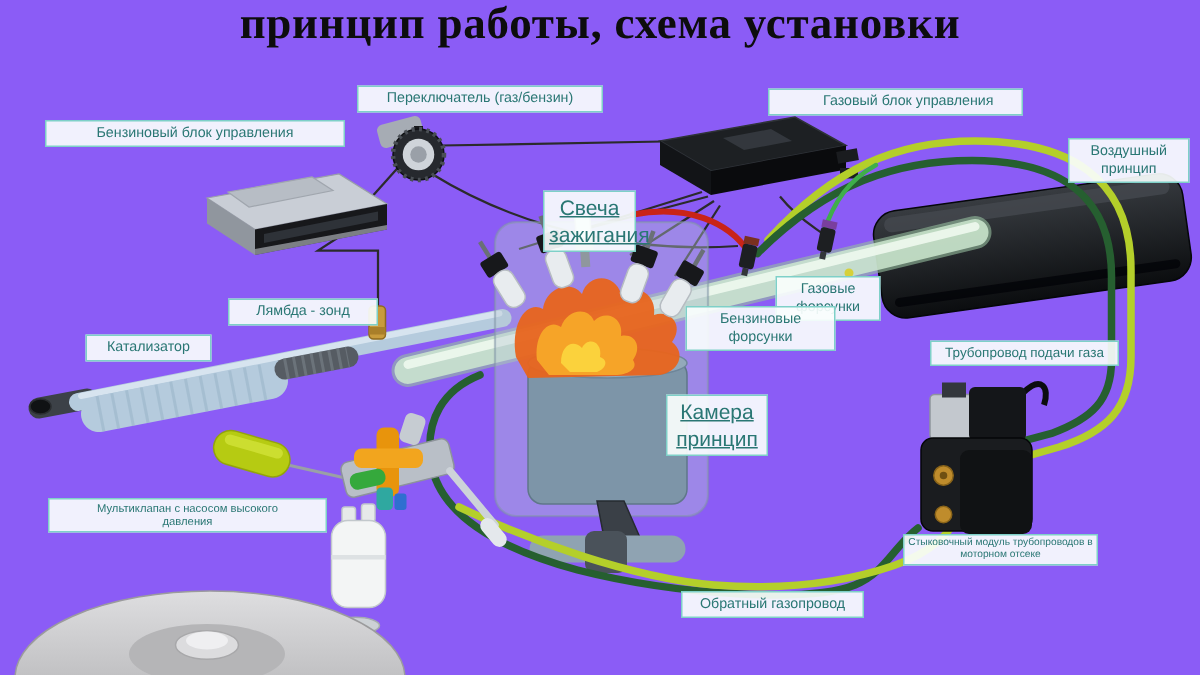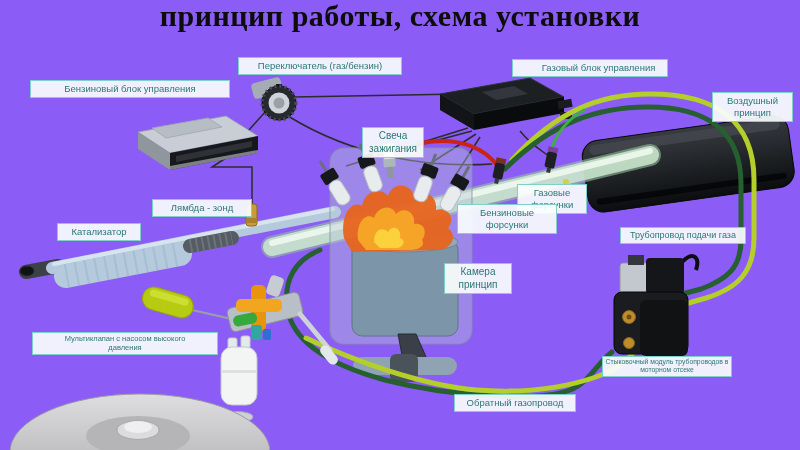--- a/index.html
+++ b/index.html
@@ -5,21 +5,21 @@
   html,body{margin:0;padding:0;background:#fff;}
   .stage{position:relative;width:800px;height:450px;background:#8b5cf6;overflow:hidden;
          font-family:"Liberation Sans",sans-serif;}
   .title{position:absolute;left:0;top:0;width:800px;text-align:center;
          font-family:"Liberation Serif",serif;font-weight:bold;font-size:30px;
          line-height:32px;color:#0d0d0d;letter-spacing:.5px;}
   .art{position:absolute;left:0;top:0;}
   .lbl{position:absolute;box-sizing:border-box;border:1px solid #7ed0c8;
        background:rgba(250,254,253,.92);color:#2a7774;text-align:center;
        font-size:9.5px;line-height:1.25;padding:2px 3px;white-space:normal;}
-  .lbl.s8{font-size:10px;}
+  .lbl.s8{font-size:14px;text-decoration:underline;}
   .lbl.s7{font-size:7.5px;padding:1px 16px;}
   .lbl.s6{font-size:6.8px;padding:1px 2px;}
 </style>
 </head>
 <body>
 
 <div class="stage">
 
 <svg class="art" width="800" height="450" viewBox="0 0 800 450">
   <defs>
@@ -202,21 +202,21 @@
     <ellipse cx="138" cy="436" rx="52" ry="20" fill="#b5b5b7"></ellipse>
     <ellipse cx="138" cy="430" rx="21" ry="9.5" fill="#dcdcde" stroke="#a8a8aa"></ellipse>
     <ellipse cx="138" cy="427" rx="14" ry="6" fill="#efeff1"></ellipse>
   </g>
 </svg>
 
 <div class="title">принцип работы, схема установки</div>
 
 <div class="lbl" style="left:30px;top:80px;width:200px;">Бензиновый блок управления</div>
 <div class="lbl" style="left:238px;top:57px;width:164px;">Переключатель (газ/бензин)</div>
-<div class="lbl" style="left:512px;top:59px;width:156px;padding-left:20px;">Газовый блок управления</div>
+<div class="lbl" style="left:512px;top:59px;width:170px;padding-left:20px;">Газовый блок управления</div>
 <div class="lbl" style="left:712px;top:92px;width:81px;">Воздушный принцип</div>
 <div class="lbl s8" style="left:362px;top:127px;width:62px;">Свеча зажигания</div>
 <div class="lbl" style="left:152px;top:199px;width:100px;">Лямбда - зонд</div>
 <div class="lbl" style="left:57px;top:223px;width:84px;">Катализатор</div>
 <div class="lbl" style="left:517px;top:184px;width:70px;">Газовые форсунки</div>
 <div class="lbl" style="left:457px;top:204px;width:100px;">Бензиновые форсунки</div>
 <div class="lbl s8" style="left:444px;top:263px;width:68px;">Камера принцип</div>
 <div class="lbl" style="left:620px;top:227px;width:126px;font-size:9px;">Трубопровод подачи газа</div>
 <div class="lbl s7" style="left:32px;top:332px;width:186px;">Мультиклапан с насосом высокого давления</div>
 <div class="lbl s6" style="left:602px;top:356px;width:130px;">Стыковочный модуль трубопроводов в моторном отсеке</div>

